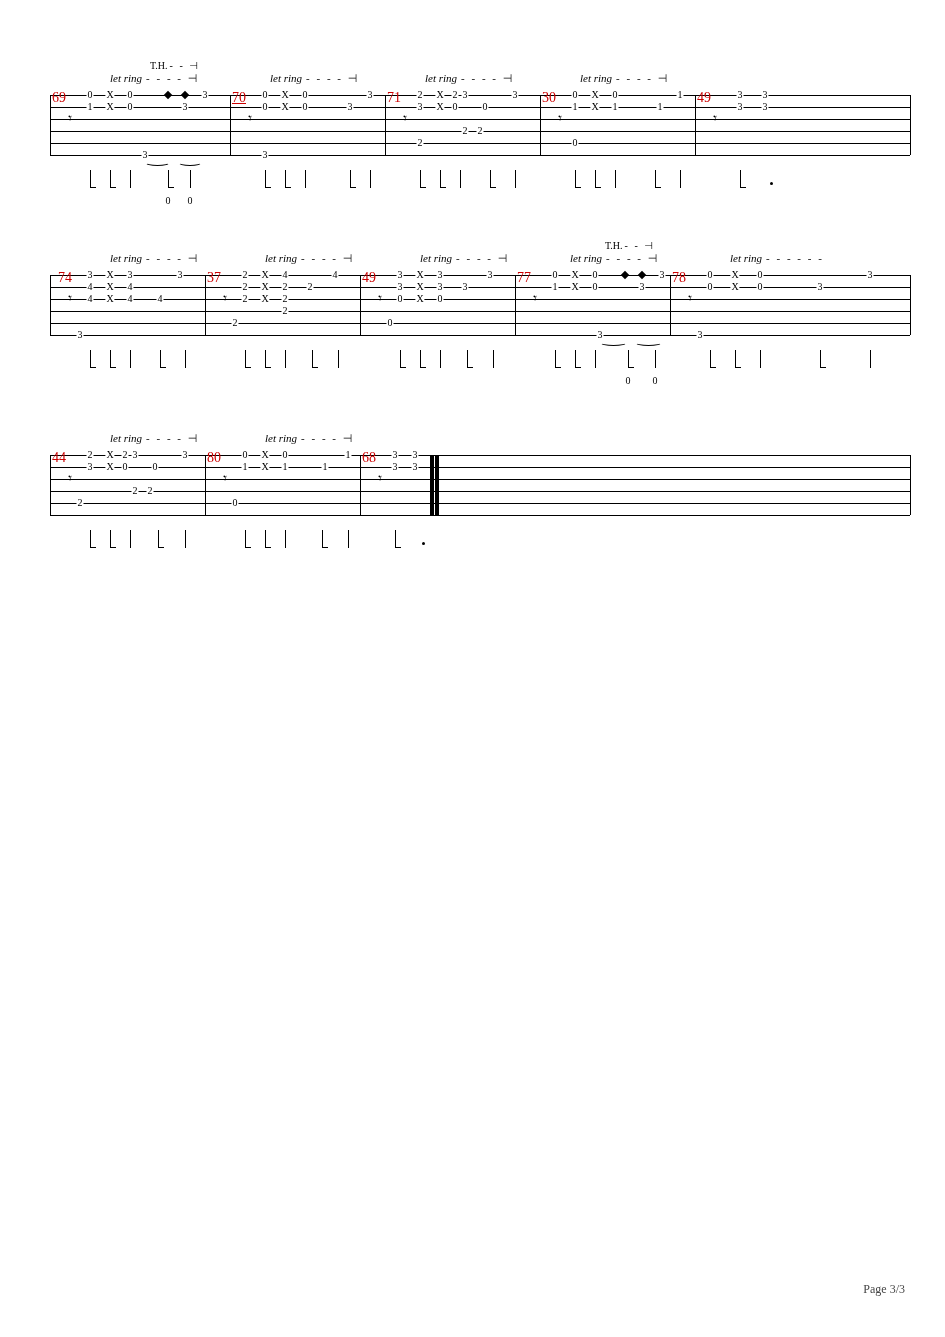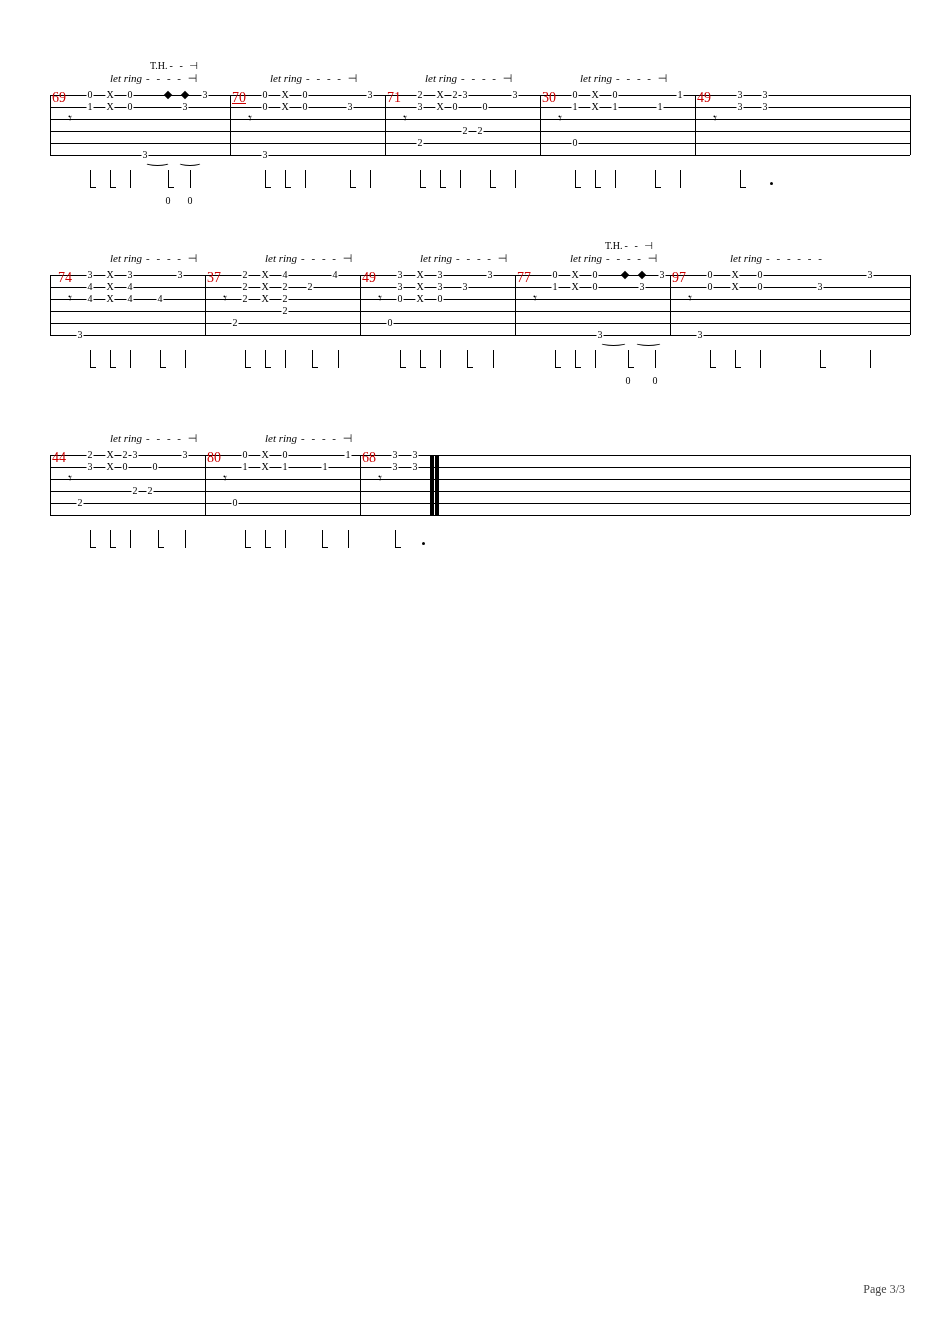--- a/index.html
+++ b/index.html
@@ -284,21 +284,21 @@
       <div class="barline" style="left: 0px;"></div>
       <div class="barline" style="left: 155px;"></div>
       <div class="barline" style="left: 310px;"></div>
       <div class="barline" style="left: 465px;"></div>
       <div class="barline" style="left: 620px;"></div>
       <div class="barline" style="left: 860px;"></div>
       <div class="measure-num" style="left: 8px;">74</div>
       <div class="measure-num" style="left: 157px;">37</div>
       <div class="measure-num" style="left: 312px;">49</div>
       <div class="measure-num" style="left: 467px;">77</div>
-      <div class="measure-num" style="left: 622px;">97</div>
+      <div class="measure-num" style="left: 622px;">78</div>
       <div class="let-ring" style="left: 60px;"><span>let ring</span><span class="dashes">- - - - ⊣</span></div>
       <div class="let-ring" style="left: 215px;"><span>let ring</span><span class="dashes">- - - - ⊣</span></div>
       <div class="let-ring" style="left: 370px;"><span>let ring</span><span class="dashes">- - - - ⊣</span></div>
       <div class="let-ring" style="left: 520px;"><span>let ring</span><span class="dashes">- - - - ⊣</span></div>
       <div class="let-ring" style="left: 680px;"><span>let ring</span><span class="dashes">- - - - - -</span></div>
       <div class="th" style="left: 555px;"><span>T.H.</span><span class="dashes">- - ⊣</span></div>
       <div class="rest" style="left: 20px; top: 59px;">𝄾</div>
       <div class="rest" style="left: 175px; top: 59px;">𝄾</div>
       <div class="rest" style="left: 330px; top: 59px;">𝄾</div>
       <div class="rest" style="left: 485px; top: 59px;">𝄾</div>

